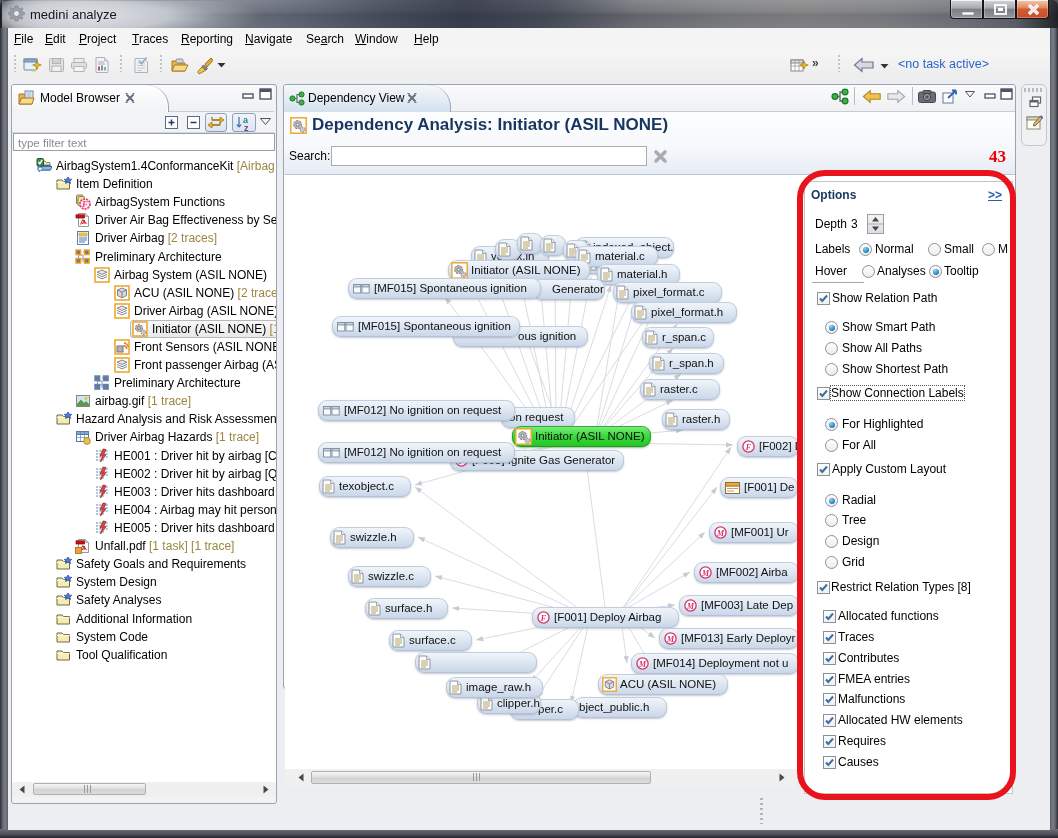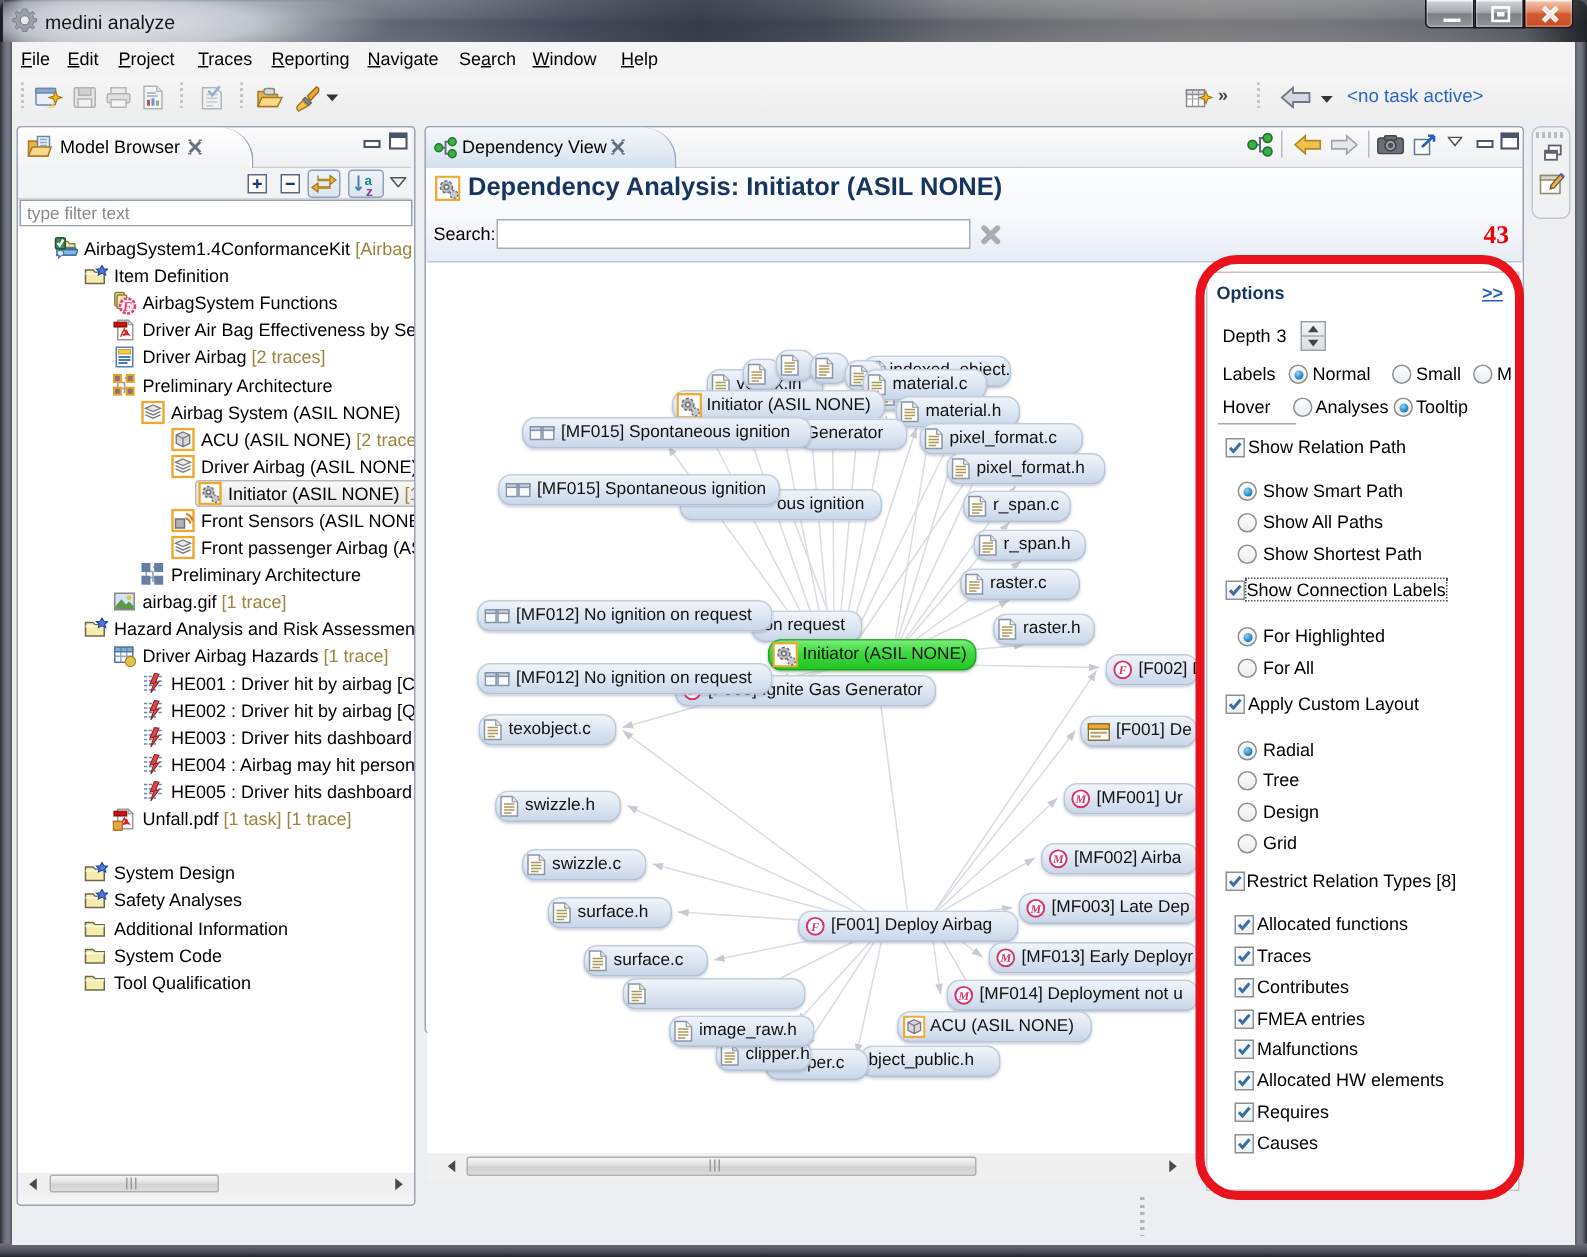--- a/index.html
+++ b/index.html
@@ -393,20 +393,28 @@
 <div class="trow" style="left:0;top:387px;width:262px;">
             <span class="ticon" style="left:63px;"><svg width="16" height="16" viewBox="0 0 16 16">
                 <path d="M3.5 1.5 L10.5 1.5 L13.5 4.5 L13.5 14.5 L3.5 14.5 Z" fill="#fcfcfc" stroke="#9a9a9a"></path>
                 <path d="M10.5 1.5 L13.5 4.5 L10.5 4.5 Z" fill="#e4e4e4" stroke="#9a9a9a" stroke-width="0.7"></path>
                 <rect x="1" y="2.8" width="8.5" height="3.2" fill="#cc1111" stroke="#7a0a0a" stroke-width="0.7"></rect>
                 <path d="M5.5 12.5 Q7 9 7.8 7.5 Q8.4 9.5 10.5 11 Q8.5 10.8 7 11.5 Q9.5 10 9.2 8 Q9.8 10.5 11.5 11.8" fill="none" stroke="#cc2222" stroke-width="1"></path>
                 <rect x="0.5" y="9.5" width="6" height="6" fill="#e8a33d" stroke="#a06a10" stroke-width="0.8"></rect>
               </svg></span>
             <span class="lbl" style="left:83px;">Unfall.pdf <span class="olive">[1 task] [1 trace]</span></span>
           </div>
+<div class="trow" style="left:0;top:405px;width:262px;">
+            <span class="ticon" style="left:44px;"><svg width="16" height="16" viewBox="0 0 16 16">
+                <path d="M1 4 L6 4 L7.5 5.5 L13.5 5.5 L13.5 13 L1 13 Z" fill="#f5edb0" stroke="#6e684a" stroke-width="1"></path>
+                <path d="M1 6.5 L13.5 6.5" stroke="#fdf8d8" stroke-width="1.2" fill="none"></path>
+                <path d="M12 1 L13.3 3.2 L15.8 3.4 L13.9 5 L14.5 7.4 L12 6.2 L9.5 7.4 L10.1 5 L8.2 3.4 L10.7 3.2 Z" fill="#4a7ae0" stroke="#1c3f90" stroke-width="0.7"></path>
+              </svg></span>
+            <span class="lbl" style="left:64px;">Safety Goals and Requirements</span>
+          </div>
 <div class="trow" style="left:0;top:423px;width:262px;">
             <span class="ticon" style="left:44px;"><svg width="16" height="16" viewBox="0 0 16 16">
                 <path d="M1 4 L6 4 L7.5 5.5 L13.5 5.5 L13.5 13 L1 13 Z" fill="#f5edb0" stroke="#6e684a" stroke-width="1"></path>
                 <path d="M1 6.5 L13.5 6.5" stroke="#fdf8d8" stroke-width="1.2" fill="none"></path>
                 <path d="M12 1 L13.3 3.2 L15.8 3.4 L13.9 5 L14.5 7.4 L12 6.2 L9.5 7.4 L10.1 5 L8.2 3.4 L10.7 3.2 Z" fill="#4a7ae0" stroke="#1c3f90" stroke-width="0.7"></path>
               </svg></span>
             <span class="lbl" style="left:64px;">System Design</span>
           </div>
 <div class="trow" style="left:0;top:441px;width:262px;">
             <span class="ticon" style="left:44px;"><svg width="16" height="16" viewBox="0 0 16 16">
@@ -672,21 +680,21 @@
           </div>
 <div class="pill" style="left:312px;top:89px;width:83px;">
             <svg class="pic" style="left:3px;" width="13" height="15" viewBox="0 0 13 15">
               <path d="M1 1 L8.5 1 L12 4.5 L12 14 L1 14 Z" fill="#fdfdfd" stroke="#8a96a4"></path>
               <path d="M8.5 1 L8.5 4.5 L12 4.5" fill="#e6e9ee" stroke="#8a96a4" stroke-width="0.8"></path>
               <path d="M3 6 L10 6 M3 8 L10 8 M3 10 L10 10 M3 12 L8 12" stroke="#ad9a55" stroke-width="0.9"></path>
             </svg>
             <span class="tx" style="left:20px;">material.h</span>
           </div>
 <div class="pill" style="left:247px;top:104px;width:73px;">
-            <span class="tx" style="left:5px;text-align:right;">Generator</span>
+            <span class="tx" style="left:20px;text-align:right;">Generator</span>
           </div>
 <div class="pill" style="left:63px;top:103px;width:193px;">
             <svg class="pic" style="left:5px;top:6px;" width="17" height="10" viewBox="0 0 17 10">
               <rect x="0.5" y="0.5" width="7.2" height="8.5" fill="#f8fafc" stroke="#8494a8"></rect>
               <rect x="0.5" y="0.5" width="7.2" height="2.4" fill="#c8d4e4" stroke="#8494a8"></rect>
               <rect x="9" y="0.5" width="7.2" height="8.5" fill="#f8fafc" stroke="#8494a8"></rect>
               <rect x="9" y="0.5" width="7.2" height="2.4" fill="#c8d4e4" stroke="#8494a8"></rect>
             </svg>
             <span class="tx" style="left:26px;">[MF015] Spontaneous ignition</span>
           </div>

